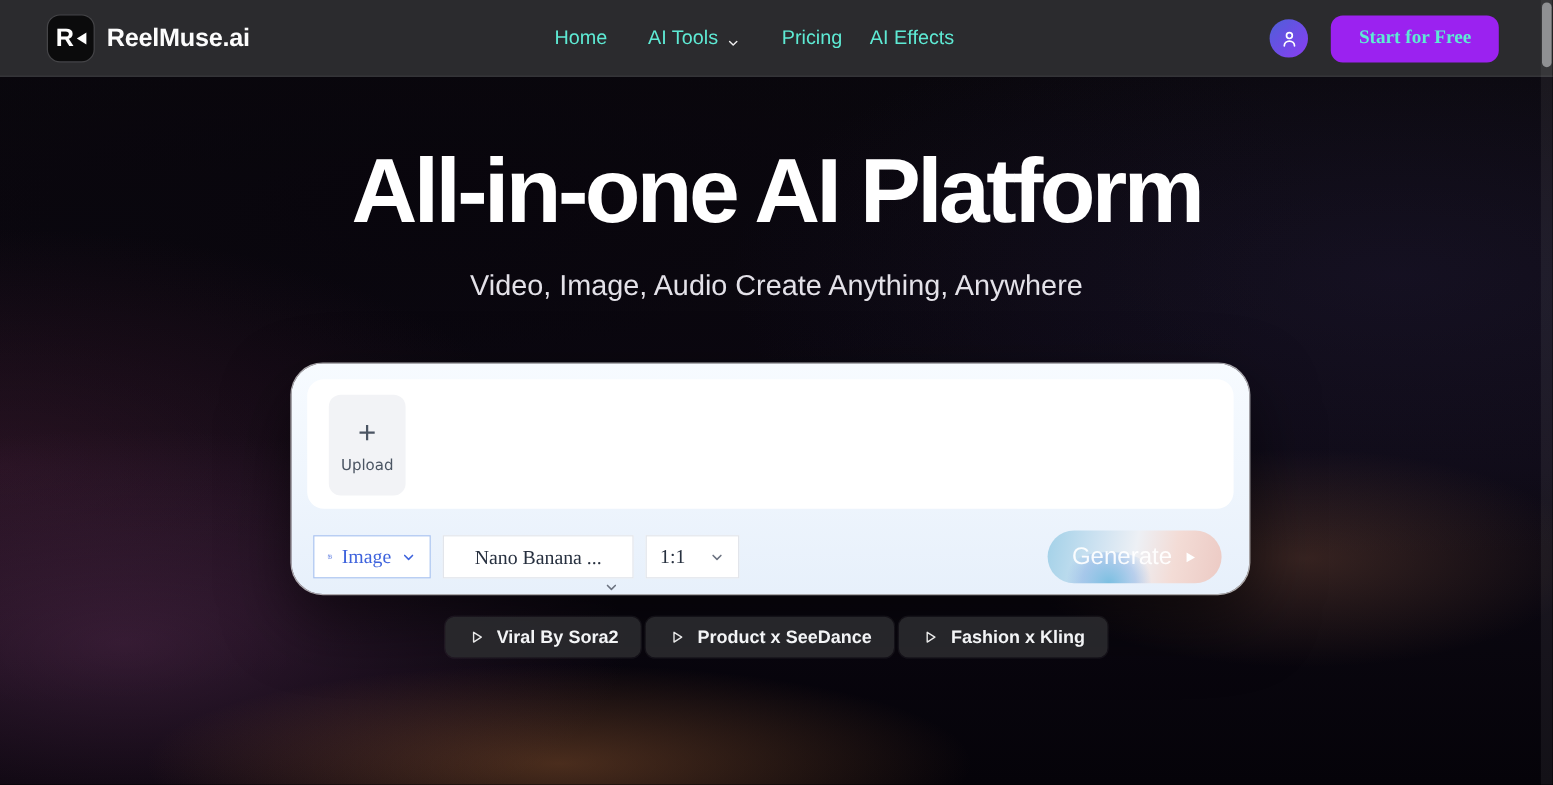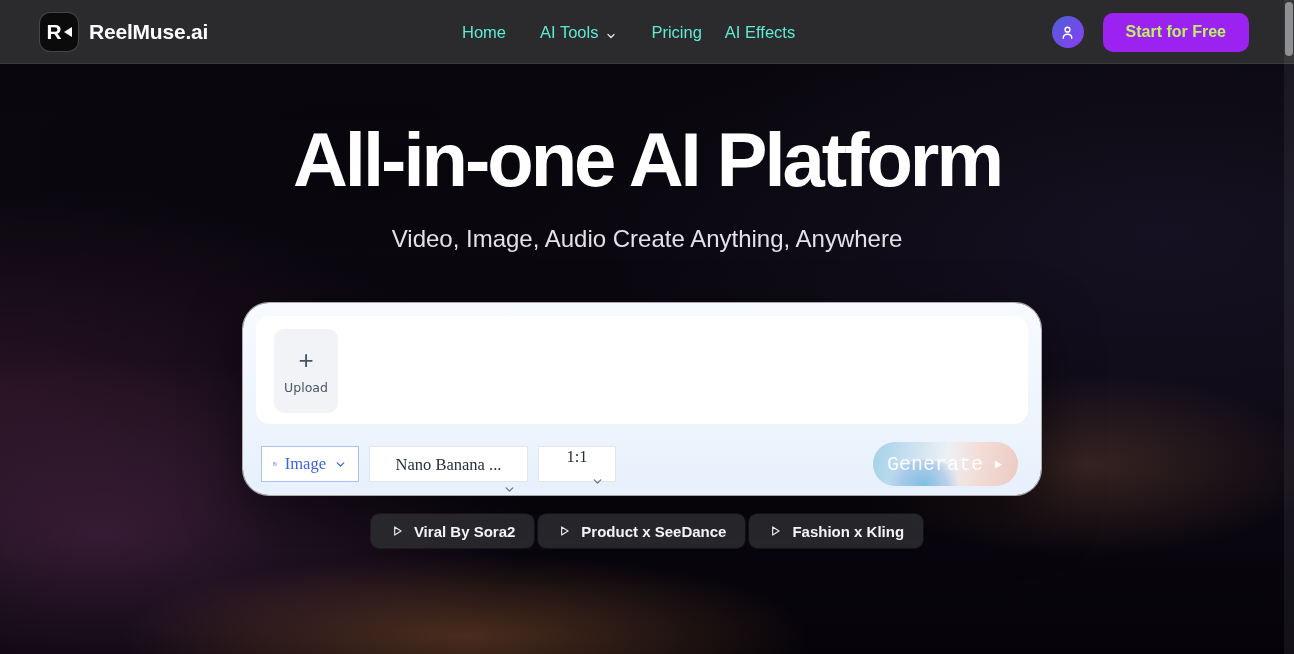--- a/index.html
+++ b/index.html
@@ -36,22 +36,22 @@
   .chev { width: 12px; height: 12px; display: inline-block; }
 
   .nav-right { position: absolute; right: 45px; top: 0; height: 64px; display: flex; align-items: center; gap: 19px; }
   .avatar {
     width: 32px; height: 32px; border-radius: 50%; cursor: pointer;
     background: linear-gradient(135deg, #4e5fd8 0%, #8a3df2 100%);
     display: flex; align-items: center; justify-content: center;
   }
   .cta-btn {
     height: 39px; padding: 0 23px; border: none; border-radius: 10px;
-    background: #9b22f0; color: #bef264; font-size: 16px; font-weight: 600;
-    font-family: Liberation Sans, sans-serif; cursor: pointer;
+    background: #9b22f0; color: #5eead4; font-size: 16px; font-weight: 600;
+    font-family: Liberation Serif, serif; cursor: pointer;
   }
 
   
   .hero {
     position: absolute; top: 64px; left: 0; width: 100%; height: 590px;
     background:
       radial-gradient(38% 20% at 36% 97%, rgba(186,112,60,0.38), transparent 70%),
       radial-gradient(26% 22% at 84% 68%, rgba(155,98,68,0.30), transparent 70%),
       radial-gradient(45% 42% at 8% 80%, rgba(112,56,102,0.40), transparent 72%),
       radial-gradient(50% 48% at 0% 55%, rgba(92,36,62,0.32), transparent 70%),
@@ -96,29 +96,29 @@
 
   .controls { display: flex; align-items: center; margin-top: 18px; padding: 0 5px; }
   .select {
     height: 36px; border-radius: 0; background: #fff; border: 1px solid #e2e5eb;
     display: flex; align-items: center; padding: 0 11px; gap: 8px; cursor: pointer;
     font-family: "Liberation Serif", serif; font-size: 16.5px; color: #27303f;
     margin-right: 10px; white-space: nowrap;
   }
   .select-type { border-color: #a9c3f1; color: #3e63dd; width: 98px; }
   .select-model { width: 159px; flex-direction: column; }
-  .select-ratio { width: 78px; justify-content: space-between; flex-direction: column; }
+  .select-ratio { width: 78px; justify-content: space-between; }
   .select .sel-chev { margin-left: auto; flex: none; }
 
   .generate-btn {
     margin-left: auto; margin-right: 5px; width: 145px; height: 44px; flex: none;
     border: none; border-radius: 22px; position: relative; overflow: hidden; cursor: pointer;
     background: linear-gradient(100deg, #a3d1e8 0%, #cde2f1 28%, #edf0f5 50%, #f3dcd6 72%, #eccac4 100%);
     display: flex; align-items: center; justify-content: center; gap: 8px;
-    color: rgba(255,255,255,0.92); font-family: Liberation Mono, monospace; font-size: 20px;
+    color: rgba(255,255,255,0.92); font-family: Liberation Sans, sans-serif; font-size: 20px;
   }
   .generate-btn::before {
     content: ""; position: absolute; left: 6%; bottom: -60%; width: 58%; height: 120%;
     border-radius: 50%;
     background: radial-gradient(circle, rgba(118,189,224,0.95) 0%, rgba(140,180,230,0.55) 45%, transparent 72%);
   }
   .generate-btn span, .generate-btn .play { position: relative; z-index: 1; }
 
   
   .quick-row { position: absolute; top: 450px; left: 0; width: 100%; display: flex; justify-content: center; gap: 4px; }

